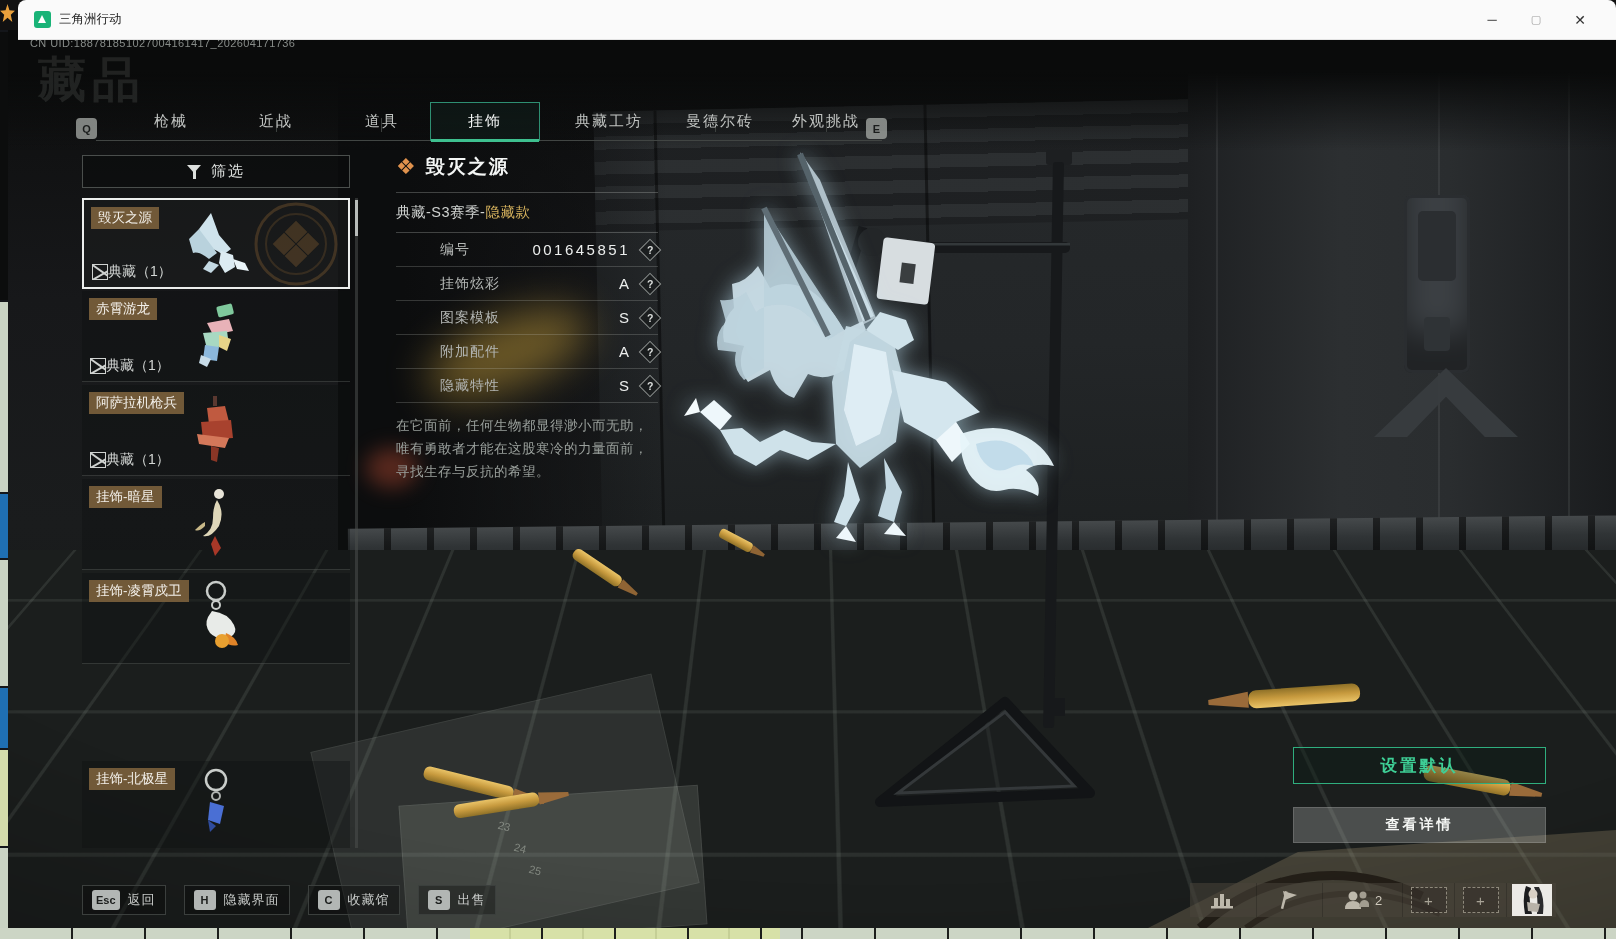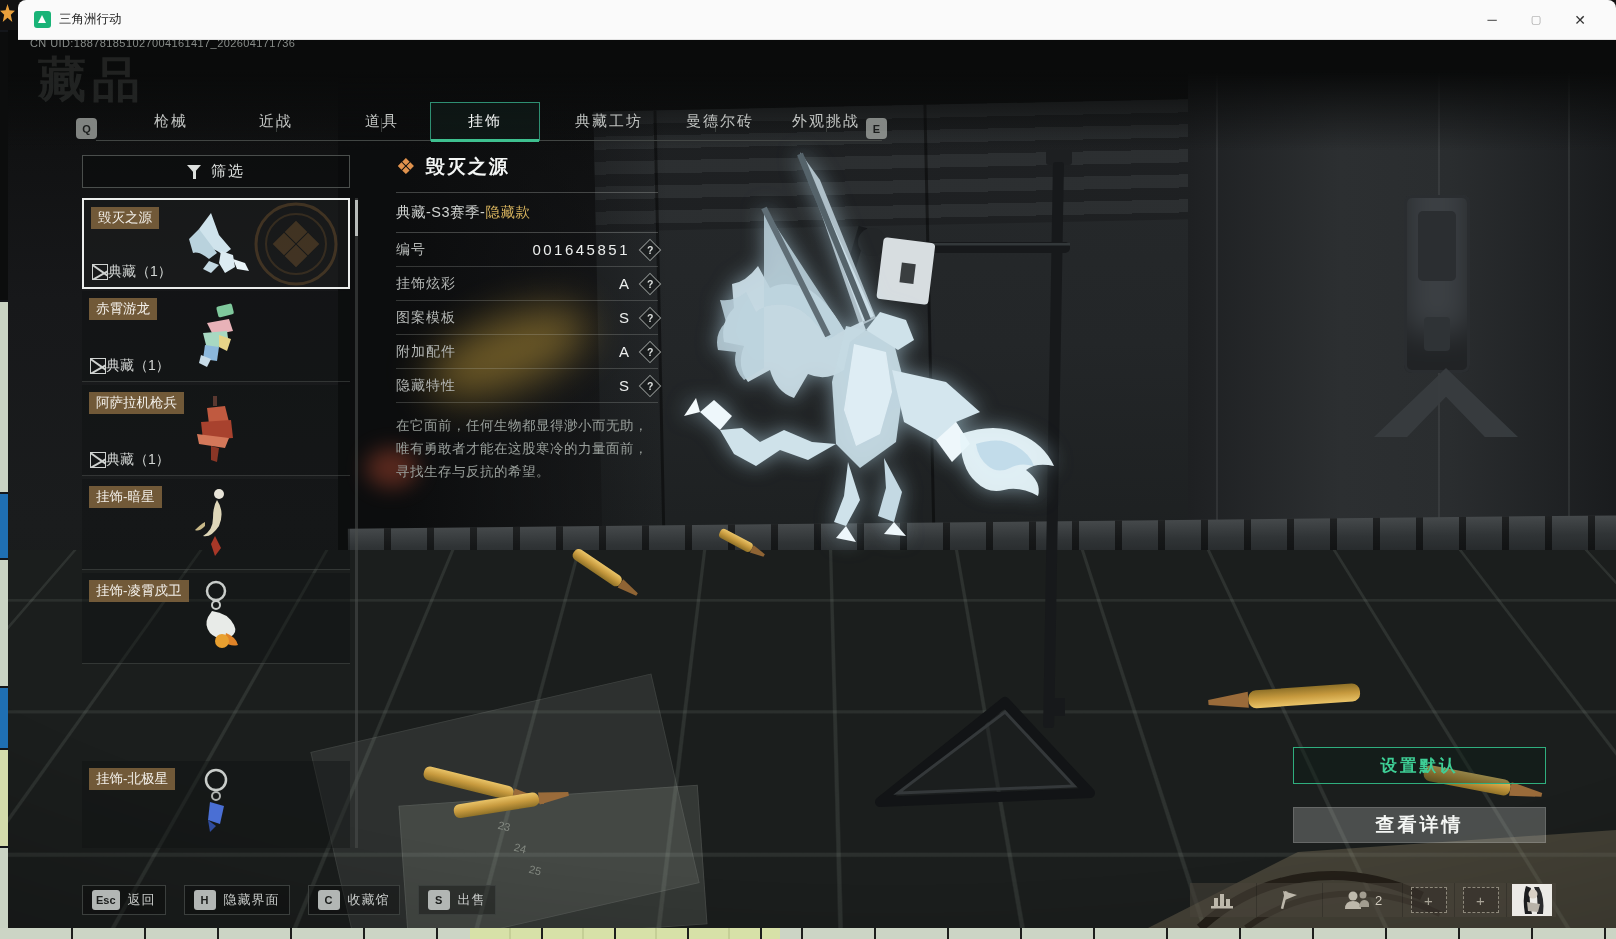--- a/index.html
+++ b/index.html
@@ -123,21 +123,21 @@
   
   .detail { position:absolute; left:388px; top:118px; width:262px; z-index:12; }
   .d-head { display:flex; align-items:center; gap:10px; padding:6px 0 12px; }
   .d-ico { color:#e0924d; font-size:22px; line-height:1; }
   .d-title { font-size:19px; font-weight:bold; color:#f4f6f5; letter-spacing:2px; }
   .d-div { height:1px; background:rgba(200,205,202,.28); }
   .d-rarity { padding:10px 0; font-size:14.5px; color:#cfd2d0; letter-spacing:.5px; }
   .d-rarity .hl { color:#d8b45e; }
   .d-row { display:flex; align-items:center; height:34px; border-bottom:1px solid rgba(200,205,202,.22); }
   .d-row:first-of-type { border-top:0; }
-  .d-label { font-size:14px; color:#b3b6b4; letter-spacing:1px; }
+  .d-label { font-size:14px; color:#b3b6b4; letter-spacing:1px;margin-left:44px; }
   .d-val { margin-left:auto; font-size:15px; color:#eceeed; letter-spacing:1px; }
   .d-val.num { letter-spacing:2.5px; }
   .qmark { width:16px; height:16px; margin-left:12px; border:1.5px solid #8d918f; transform:rotate(45deg);
     display:flex; align-items:center; justify-content:center; background:rgba(15,16,16,.35); flex:none; }
   .qmark span { transform:rotate(-45deg); font-size:10.5px; font-weight:bold; color:#dcdfdd; }
   .d-desc { padding-top:12px; font-size:13.5px; line-height:1.7; color:#9aa09c; letter-spacing:.5px; }
 
   
   .style-dd { position:absolute; left:1257px; top:126px; width:281px; height:34px; z-index:12;
     border:1px solid #5e6260; background:rgba(10,11,11,.4); display:flex; align-items:center; padding:0 16px; }
@@ -145,21 +145,21 @@
   .chev { margin-left:auto; width:11px; height:11px; border-right:2px solid #b9bcba; border-bottom:2px solid #b9bcba;
     transform:rotate(45deg) translateY(-3px); }
 
   
   .btn-default { position:absolute; left:1285px; top:717px; width:253px; height:37px; z-index:12;
     border:1px solid #2fae7e; background:rgba(10,28,22,.38); display:flex; align-items:center; justify-content:center; }
   .btn-default span { color:#3ecf96; font-size:16.5px; font-weight:bold; letter-spacing:3px; }
   .btn-details { position:absolute; left:1285px; top:777px; width:253px; height:36px; z-index:12;
     background:rgba(188,193,189,.30); border:1px solid rgba(255,255,255,.15);
     display:flex; align-items:center; justify-content:center; }
-  .btn-details span { color:#f4f6f4; font-size:19px; font-weight:bold; letter-spacing:3px; }
+  .btn-details span { color:#f4f6f4; font-size:14px; font-weight:bold; letter-spacing:3px; }
 
   
   .hints { position:absolute; left:74px; bottom:13px; display:flex; gap:18px; z-index:12; }
   .hint { display:flex; align-items:center; gap:8px; padding:4px 9px; border:1px solid #3b3f3d; background:rgba(5,6,6,.35); }
   .hint .hk { min-width:22px; height:20px; padding:0 4px; border-radius:3px; background:#b2b6b4; color:#1b1d1c;
     font-size:11px; font-weight:bold; display:flex; align-items:center; justify-content:center; }
   .hint .hl2 { font-size:13px; color:#c7cac8; letter-spacing:1px; }
 
   
   .social { position:absolute; left:1182px; bottom:11px; width:366px; height:34px; z-index:12;

